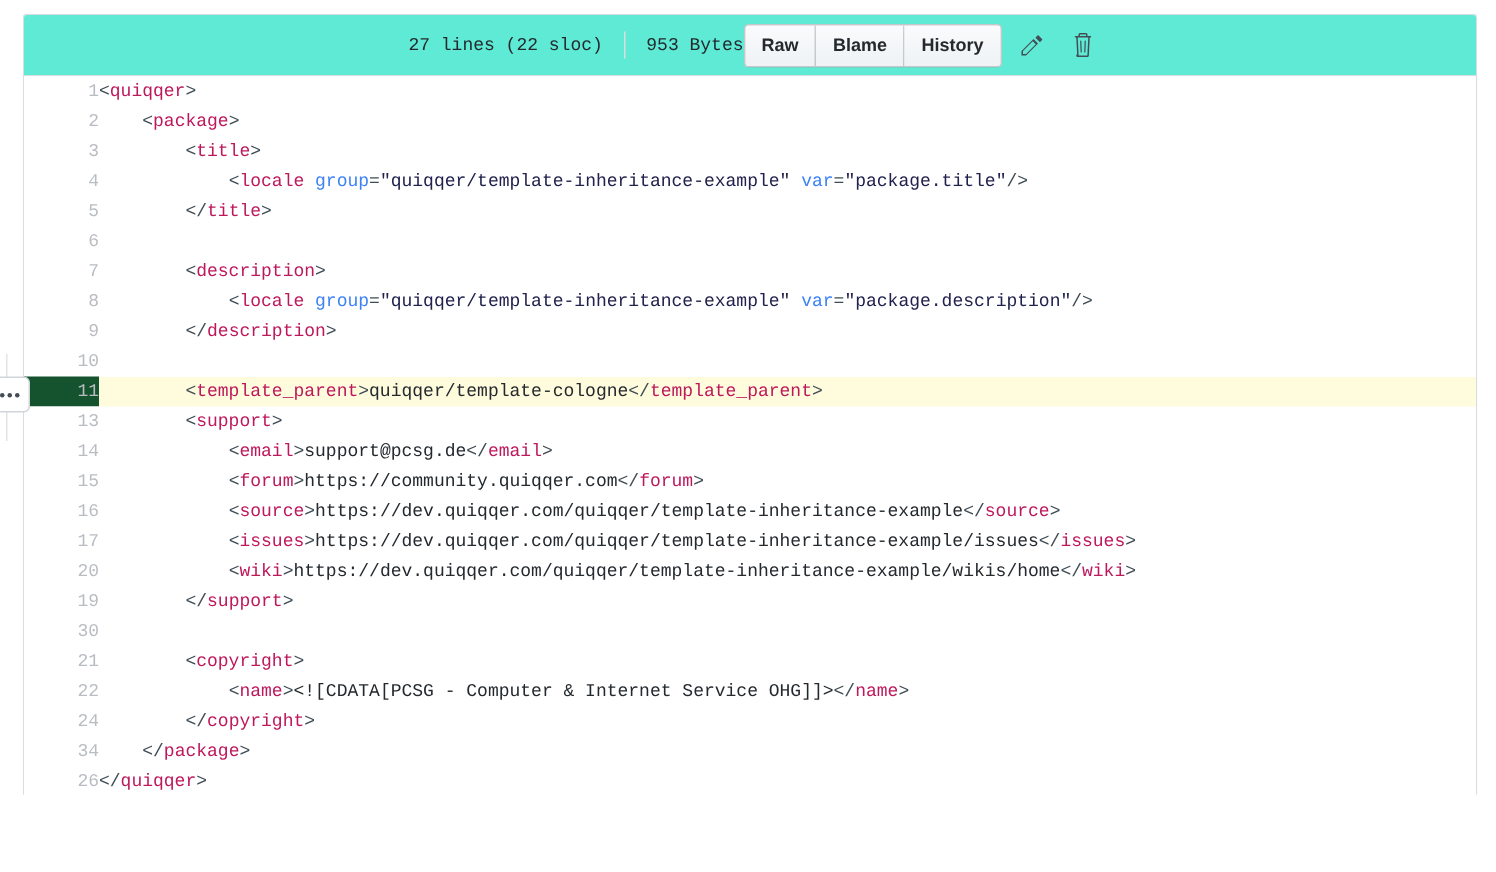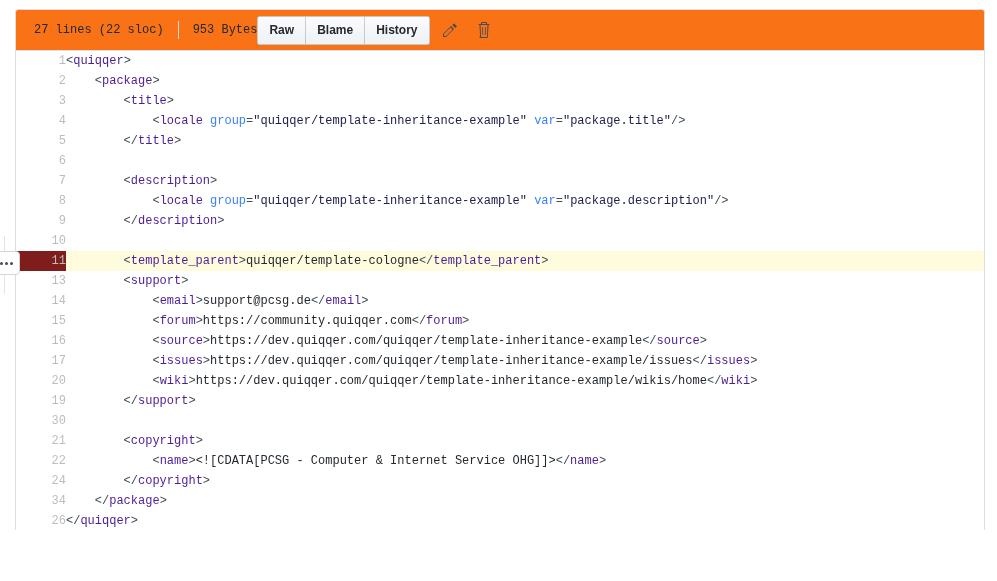--- a/index.html
+++ b/index.html
@@ -33,24 +33,24 @@
     border-radius: 3px;
     border-bottom: none;
     background: #ffffff;
     box-sizing: border-box;
   }
 
   
   .file-header {
     display: flex;
     align-items: center;
-    justify-content: flex-start;
+    justify-content: center;
     height: 41px;
     padding: 0 10px;
-    background: #f97316;
+    background: #5eead4;
     border-bottom: 1px solid #d8dee2;
     border-radius: 2px 2px 0 0;
     box-sizing: border-box;
   }
 
   .file-info {
     display: flex;
     align-items: center;
     font-family: "Liberation Mono", "DejaVu Sans Mono", monospace;
     font-size: 12px;
@@ -135,26 +135,26 @@
     user-select: none;
     cursor: pointer;
     box-sizing: border-box;
   }
   td.lc {
     padding-left: 10px;
     color: #24292e;
     white-space: pre;
     overflow: hidden;
   }
-  tr.hl td.ln { background: #7f1d1d; }
+  tr.hl td.ln { background: #14532d; }
   tr.hl td.lc { background: #fffbdd; }
 
   
   .pl-bracket { color: #3f4c55; }
-  .pl-tag     { color: #4c1d95; }
+  .pl-tag     { color: #be185d; }
   .pl-attr    { color: #3b82f6; }
   .pl-str     { color: #20224d; }
   .pl-txt     { color: #24292e; }
 
   
   .marker {
     position: absolute;
     left: -8px;
     top: 251px;
     width: 26px;

